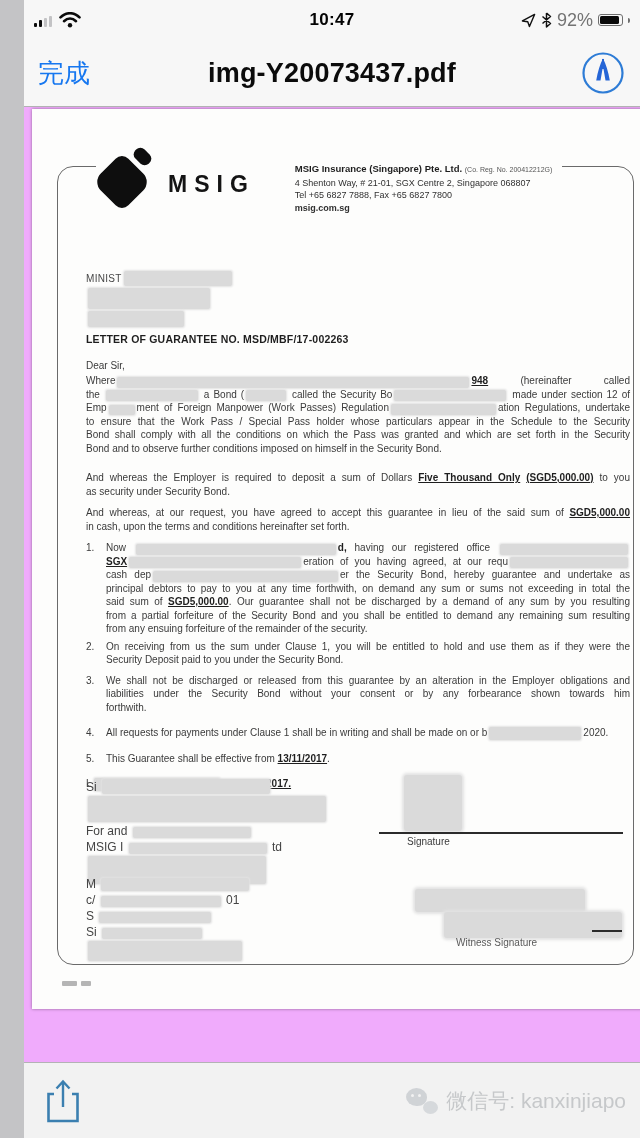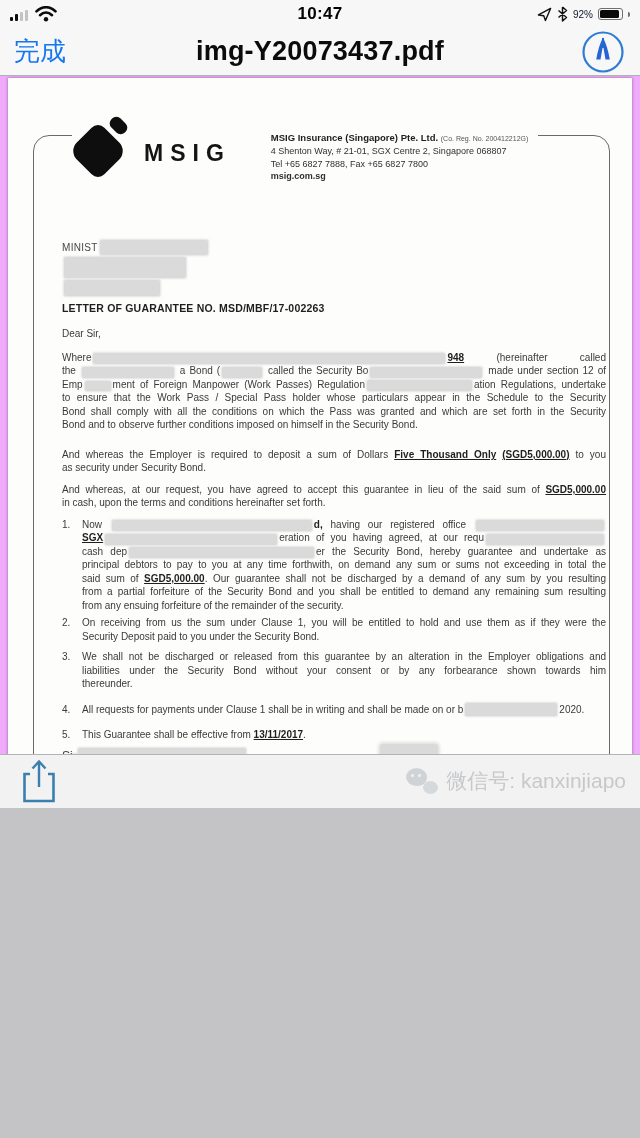--- a/index.html
+++ b/index.html
@@ -1,33 +1,33 @@
 <!DOCTYPE html>
 <html><head>
 <meta charset="utf-8">
 <style>
   * { box-sizing: border-box; margin: 0; padding: 0; }
   html,body { width:640px; height:1138px; overflow:hidden; background:#c4c4c6;
     font-family:"Liberation Sans", sans-serif; }
-  .screen { width:640px; height:808px; display:flex; flex-direction:column; }
+  .screen { width:640px; height:1138px; display:flex; flex-direction:column;padding-left:24px; }
 
   
   .status-bar { height:40px; background:#f7f7f7; display:flex; align-items:center;
     padding:0 10px; position:relative; }
   .sb-left { display:flex; align-items:flex-end; gap:7px; }
   .bars { display:flex; align-items:flex-end; gap:2px; height:12px; padding-bottom:1px;}
   .bars span { width:3px; border-radius:1px; background:#0c0c0c; display:block;}
   .bars span:nth-child(1){height:4px}
   .bars span:nth-child(2){height:7px}
   .bars span:nth-child(3){height:9px; background:#c3c3c5}
   .bars span:nth-child(4){height:11px; background:#c3c3c5}
   .sb-time { position:absolute; left:0; right:0; text-align:center; font-size:17px;
     font-weight:600; color:#030303; letter-spacing:.3px;}
   .sb-right { margin-left:auto; display:flex; align-items:center; gap:5px; z-index:2;}
-  .sb-pct { font-size:10px; color:#0f172a; }
+  .sb-pct { font-size:18px; color:#737373; }
   .batt { width:25px; height:12px; border:1px solid #6e6e6e; border-radius:3px; position:relative;}
   .batt i { position:absolute; top:1px; left:1px; bottom:1px; right:3px; background:#0a0a0a; border-radius:1.5px;}
   .batt-tip { width:2px; height:5px; background:#6e6e6e; border-radius:0 2px 2px 0;}
 
   
   .nav-bar { height:66px; background:#f7f7f7; display:flex; align-items:center;
     padding:0 14px; position:relative;}
   .nav-divider { height:1px; background:#b2b2b4; }
   .done-btn { font-size:26px; color:#1677f0; cursor:pointer; z-index:2;}
   .doc-title { position:absolute; left:0; right:0; text-align:center; font-size:27px;
@@ -62,21 +62,21 @@
   .line.just { text-align:justify; text-align-last:justify; white-space:normal; }
   .b { font-weight:bold; color:#1e1e1e; }
   .u { text-decoration:underline; }
   .redact { display:inline-block; background:#dadada; border-radius:2px;
     box-shadow:0 0 2px 1px #e2e2e2; vertical-align:bottom; margin:0 2px;}
   .block.clause { position:relative; padding-left:20px; }
   .block.clause .num { position:absolute; left:0; top:0; }
   .blk-recipient .line { margin-bottom:2px; line-height:15px; color:#474747; letter-spacing:.3px;}
   .blk-subject { margin-top:6px; font-weight:bold; font-size:10.5px; letter-spacing:.2px;}
   .blk-salutation { margin-top:12px; }
-  .blk-whereas { margin-top:10px; }
+  .blk-whereas { margin-top:2px; }
   .blk-deposit { margin-top:16px; }
   .blk-lieu { margin-top:8px; }
   .blk-clause1 { margin-top:8px; }
   .blk-clause2 { margin-top:4px; }
   .blk-clause3 { margin-top:7px; }
   .blk-clause4 { margin-top:12px; }
   .blk-clause5 { margin-top:12px; }
   .blk-dated { margin-top:12px; }
 
   
@@ -218,21 +218,21 @@
           </div>
           <div class="block clause blk-clause2">
             <span class="num">2.</span>
             <div class="line just"><span>On receiving from us the sum under Clause 1, you will be entitled to hold and use them as if they were the</span></div>
             <div class="line"><span>Security Deposit paid to you under the Security Bond.</span></div>
           </div>
           <div class="block clause blk-clause3">
             <span class="num">3.</span>
             <div class="line just"><span>We shall not be discharged or released from this guarantee by an alteration in the Employer obligations and</span></div>
             <div class="line just"><span>liabilities under the Security Bond without your consent or by any forbearance shown towards him</span></div>
-            <div class="line"><span>thereunder.</span></div>
+            <div class="line"><span>forthwith.</span></div>
           </div>
           <div class="block clause blk-clause4">
             <span class="num">4.</span>
             <div class="line"><span>All requests for payments under Clause 1 shall be in writing and shall be made on or b</span><span class="redact" style="width: 92px; height: 13px;"></span><span>2020.</span></div>
           </div>
           <div class="block clause blk-clause5">
             <span class="num">5.</span>
             <div class="line"><span>This Guarantee shall be effective from </span><span class="b u">13/11/2017</span><span>.</span></div>
           </div>
           <div class="block free blk-dated">

